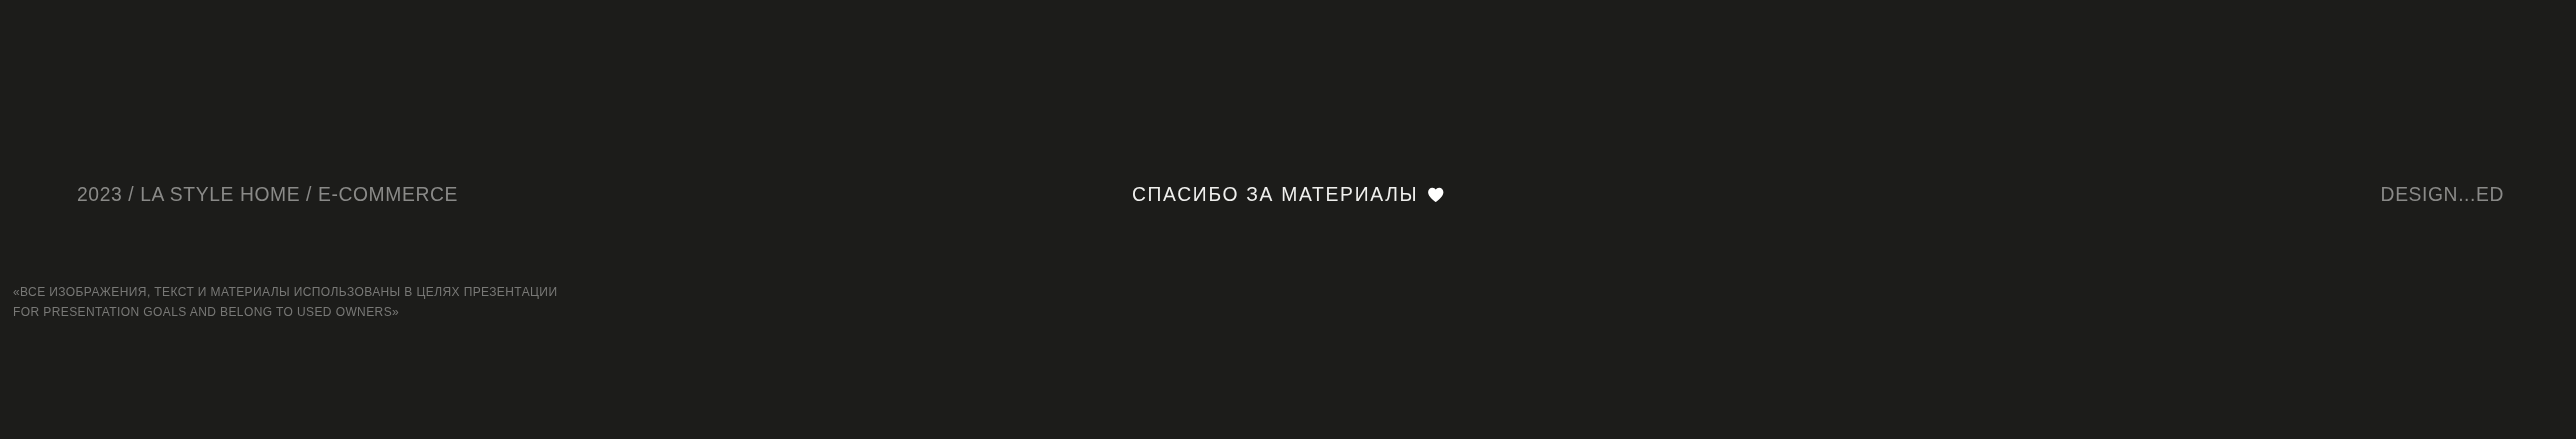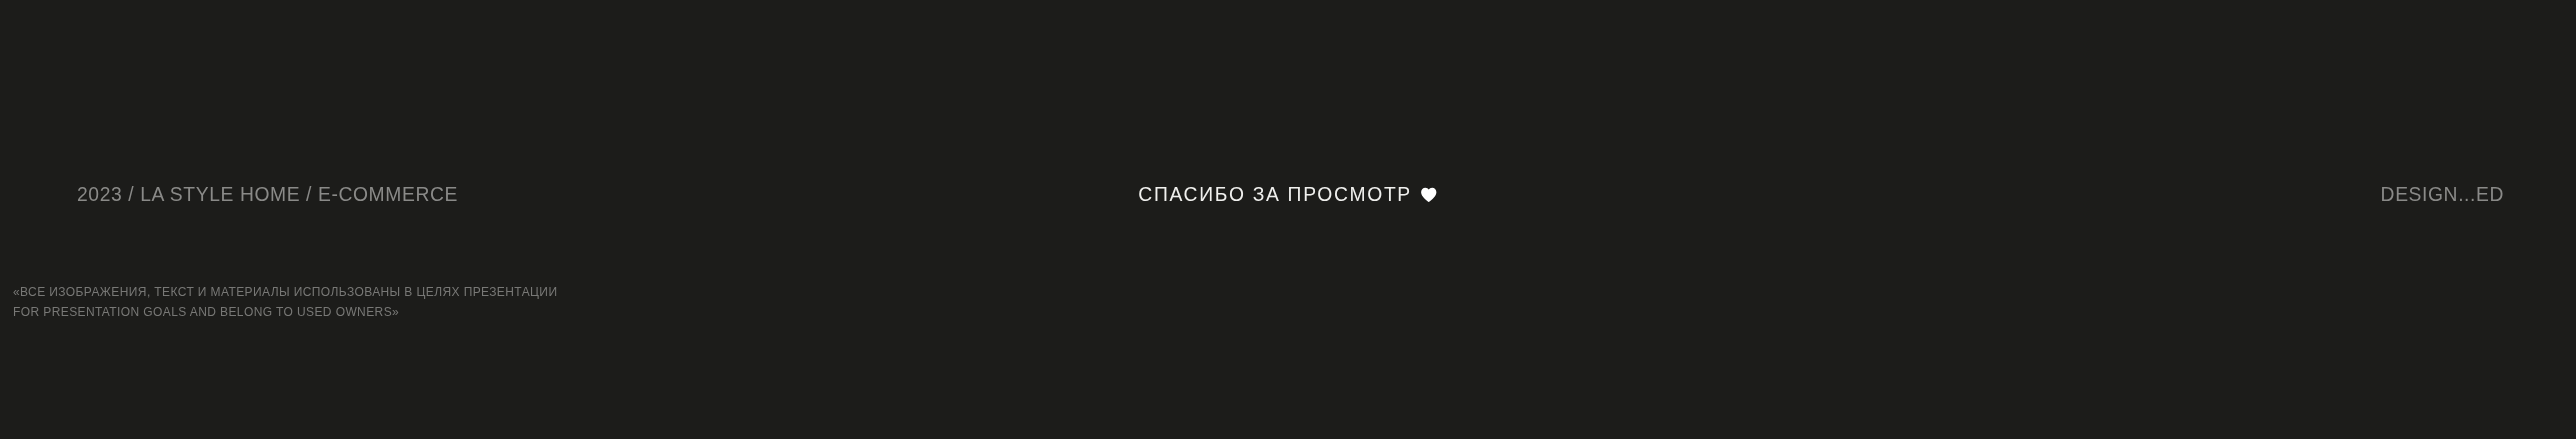--- a/index.html
+++ b/index.html
@@ -110,21 +110,21 @@
 <body>
 
 <div class="slide">
 
   <div class="credit-row">
     <div class="credit-left">2023 / LA STYLE HOME / E-COMMERCE</div>
     <div class="credit-right">DESIGN...ED</div>
   </div>
 
   <div class="thanks">
-    <span class="thanks-text">СПАСИБО ЗА ПРОСМОТР</span>
+    <span class="thanks-text">СПАСИБО ЗА МАТЕРИАЛЫ</span>
     <span class="thanks-heart">
       <svg width="17.5" height="15.6" viewBox="0 0 24 22" aria-hidden="true">
         <path d="M12 21.2 C12 21.2 1.2 14.1 1.2 7.3 C1.2 3.5 3.9 0.9 7.2 0.9 C9.5 0.9 11.1 2.2 12 3.6 C12.9 2.2 14.5 0.9 16.8 0.9 C20.1 0.9 22.8 3.5 22.8 7.3 C22.8 14.1 12 21.2 12 21.2 Z" fill="#ffffff"></path>
       </svg>
     </span>
   </div>
 
   <div class="disclaimer">
     <div class="disclaimer-line">«ВСЕ ИЗОБРАЖЕНИЯ, ТЕКСТ И МАТЕРИАЛЫ ИСПОЛЬЗОВАНЫ В ЦЕЛЯХ ПРЕЗЕНТАЦИИ</div>
     <div class="disclaimer-line">FOR PRESENTATION GOALS AND BELONG TO USED OWNERS»</div>

